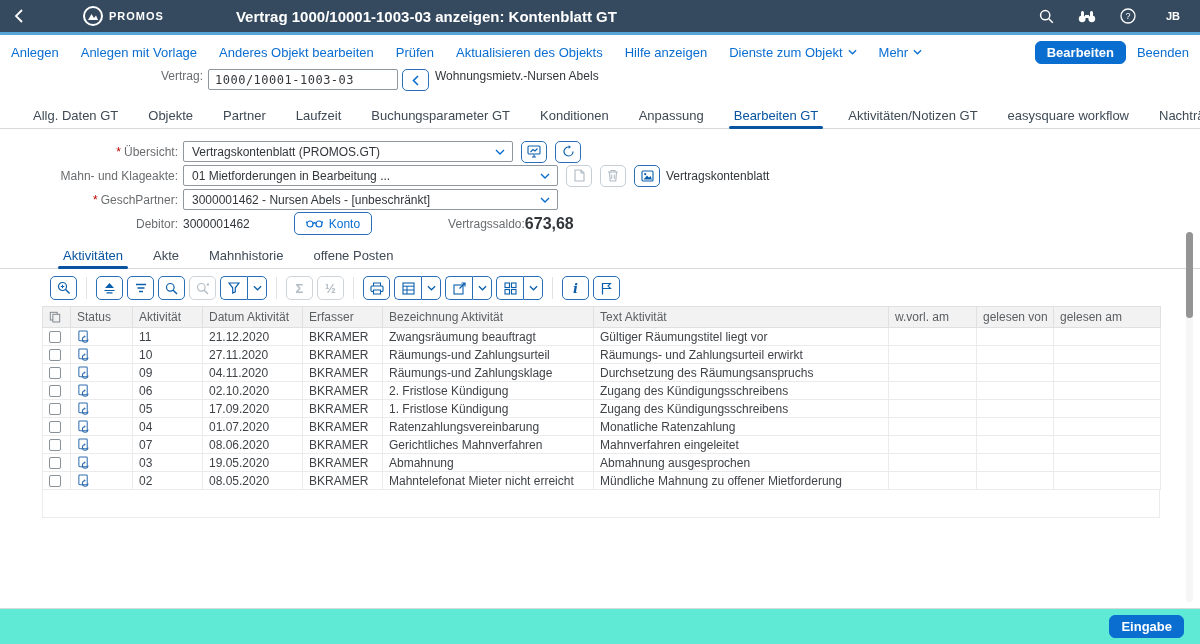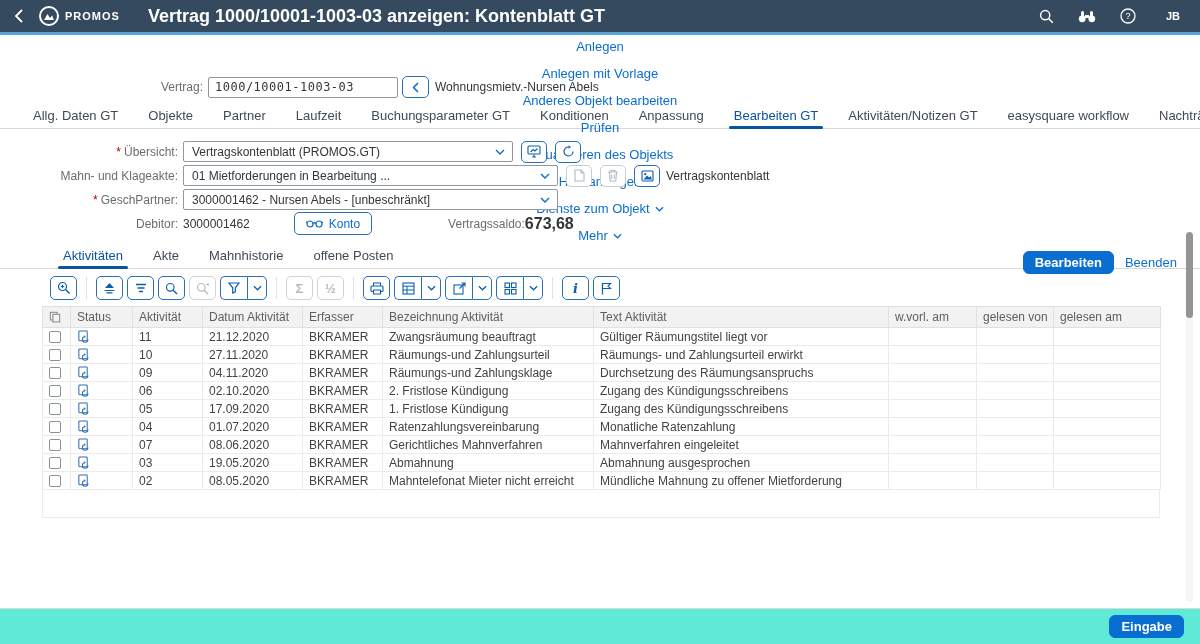--- a/index.html
+++ b/index.html
@@ -2,44 +2,44 @@
 <html><head>
 <meta charset="utf-8">
 <title>SAP PROMOS</title>
 <style>
   * { box-sizing: border-box; margin:0; padding:0; }
   html,body { width:1200px; height:644px; overflow:hidden;
     font-family:"Liberation Sans", sans-serif; background:#fff; }
   .app { position:relative; width:1200px; height:644px; background:#fff; }
 
   
-  .shell { height:32px; background:#354a5f; display:flex; align-items:center; color:#fff; padding:0 14px; }
+  .shell { height:32px; background:#354a5f; display:flex; align-items:center; color:#fff; padding:0 14px;gap:44px; }
   .shell button { background:none; border:none; color:#fff; cursor:pointer; }
   .backbtn { font-size:16px; margin-right:16px; display:flex; align-items:center; }
   .logo { display:flex; align-items:center; gap:6px; margin-right:28px; background:none; border:none; }
   .logo-circle { width:20px; height:20px; border:2px solid #fff; border-radius:50%;
     display:flex; align-items:center; justify-content:center; }
   .logo-text { color:#fff; font-size:11px; font-weight:bold; letter-spacing:1px; }
-  .shell-title { font-size:18px; font-weight:bold; color:#fff; }
+  .shell-title { font-size:15px; font-weight:bold; color:#fff; }
   .shell-right { margin-left:auto; display:flex; align-items:center; gap:24px; }
   .shell-ic { display:flex; align-items:center; }
   .avatar { width:26px; height:26px; border-radius:50%; background:#3d83c6; color:#fff;
     font-size:11px; font-weight:bold; display:flex; align-items:center; justify-content:center; }
   .accent { height:3px; background:#58a6d8; }
 
   
-  .menubar { height:34px; display:flex; align-items:center; padding:0 14px; gap:4px;flex-direction:column; }
+  .menubar { height:34px; display:flex; align-items:center; padding:0 2px; gap:4px; }
   .mitem { background:none; border:none; color:#0a6ed1; font-size:13px; padding:4px 9px;
     cursor:pointer; display:flex; align-items:center; gap:5px; font-family:inherit; }
   .menubar-right { margin-left:auto; display:flex; align-items:center; gap:2px; }
   .btn-primary { background:#0a6ed1; color:#fff; border:1px solid #0a6ed1; border-radius:6px;
     font-size:13px; font-weight:600; padding:3px 11px; cursor:pointer; font-family:inherit; }
 
   
-  .objrow { height:36px; display:flex; align-items:center; }
+  .objrow { height:36px; display:flex; }
   .objlabel { width:203px; text-align:right; color:#6a6d70; font-size:12px; }
   .objinput { width:190px; height:21px; margin-left:5px; border:1px solid #8f989f; border-radius:2px;
     padding:0 6px; font-family:"DejaVu Sans Mono", monospace; font-size:12px; color:#32363a; letter-spacing:0.5px; }
   .prevbtn { margin-left:4px; width:27px; height:22px; border:1px solid #2a6eb5; border-radius:5px;
     background:#fff; color:#0a6ed1; display:flex; align-items:center; justify-content:center; cursor:pointer; }
   .objdesc { margin-left:6px; font-size:12px; color:#32363a; }
 
   
   .tabbar { display:flex; align-items:flex-end; border-bottom:1px solid #d9d9d9; height:24px; padding-left:18px; }
   .tab { font-size:13px; color:#3f4a55; padding:3px 15px 5px; position:relative; cursor:pointer;

